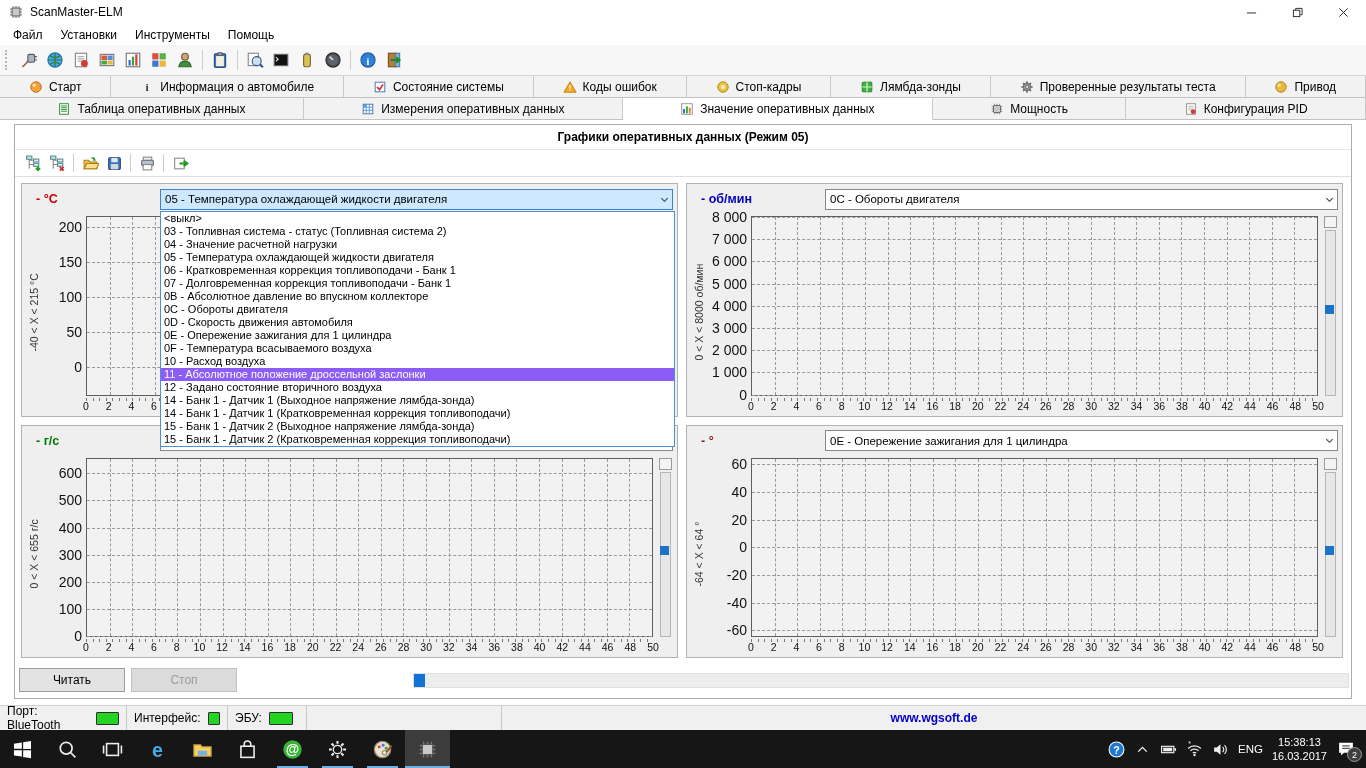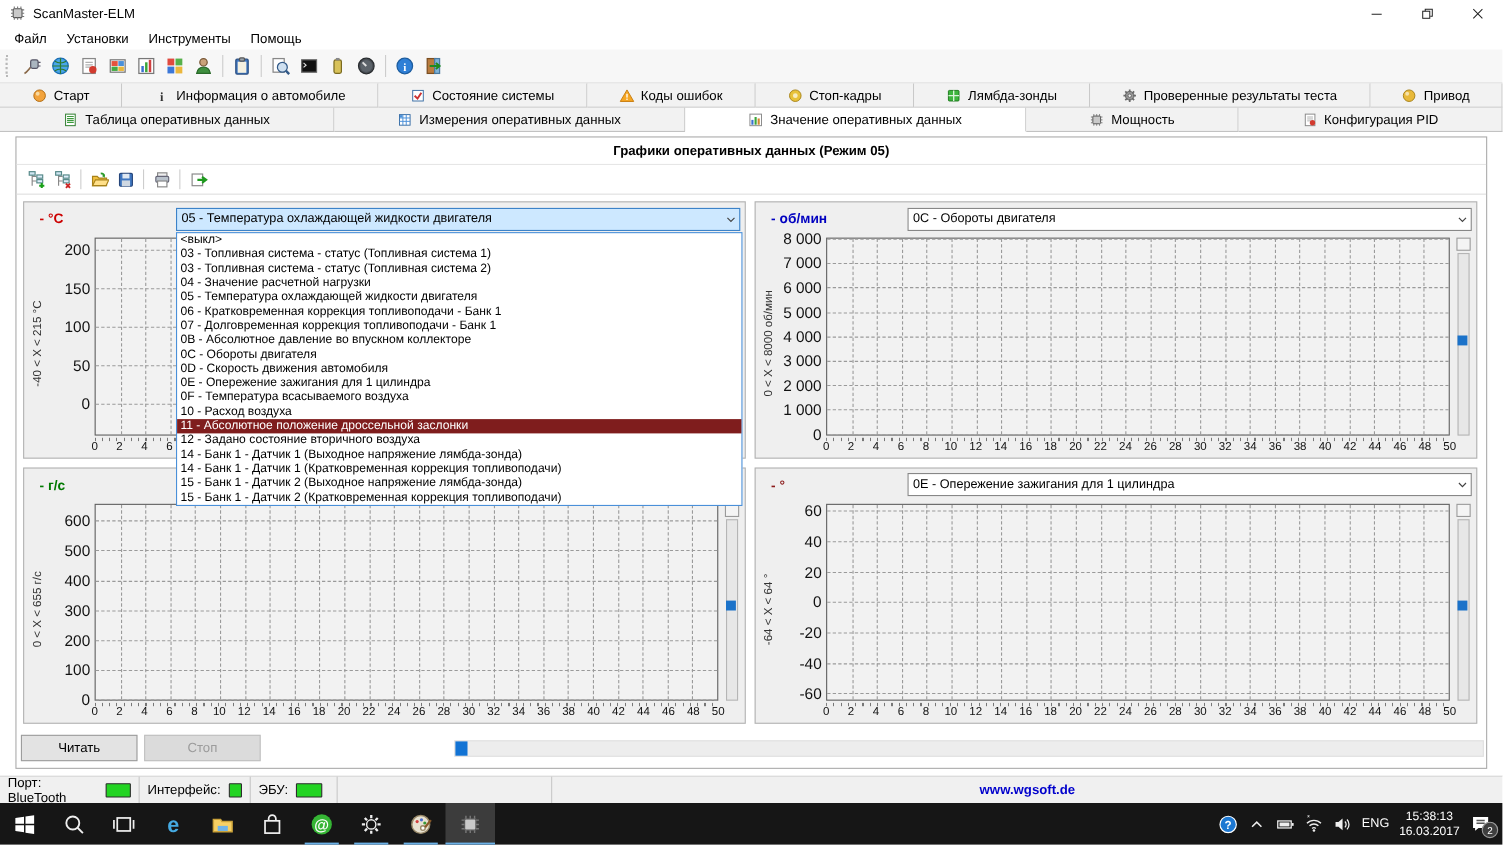--- a/index.html
+++ b/index.html
@@ -79,21 +79,21 @@
   .panel-footer{height:36px;display:flex;align-items:center;padding:0 2px 0 4px;flex:none;margin-top:auto}
   .btn{width:104px;height:22px;background:#e3e3e3;border:1px solid #9d9d9d;font-size:12px;display:flex;
        align-items:center;justify-content:center;margin-right:6px}
   .btn.disabled{color:#9c9c9c;background:#dbdbdb;border-color:#c0c0c0}
   .progress{flex:1;height:13px;background:#ededed;border:1px solid #e0e0e0;margin-left:170px;position:relative}
   .chunk{position:absolute;left:0;top:0;bottom:0;width:11px;background:#1273d4}
 
   
   #dropdown{position:absolute;z-index:40;background:#fff;border:1px solid #4a90d9;font-size:11px}
   .dd-item{height:13px;line-height:13px;padding-left:3px;white-space:nowrap;overflow:hidden}
-  .dd-item.sel{background:#7f1d1d;color:#fff}
+  .dd-item.sel{background:#8b5cf6;color:#fff}
 
   
   .statusbar{height:24px;background:#f0f0f0;border-top:1px solid #cfcfcf;display:flex;align-items:stretch;
              font-size:12px;flex:none}
   .sb-sec{display:flex;align-items:center;padding:0 7px;border-right:1px solid #c8c8c8;flex:none}
   .led{width:22px;height:11px;background:#23d423;border:1px solid #2d2d2d;margin-left:7px;border-radius:1px}
   .sb-site{flex:1;display:flex;align-items:center;justify-content:center;color:#0000cc;font-weight:bold}
 
   
   .taskbar{height:38px;background:#161616;display:flex;align-items:stretch;color:#eee;flex:none}
@@ -852,21 +852,20 @@
       <div class="btn disabled">Стоп</div>
       <div class="progress">
           <div class="chunk"></div>
         </div>
     </div>
   </div>
 </div>
 
 <div id="dropdown" style="left: 160px; top: 210.5px; width: 513px;">
     <div class="dd-item">&lt;выкл&gt;</div>
-    <div class="dd-item">03 - Топливная система - статус (Топливная система 1)</div>
     <div class="dd-item">03 - Топливная система - статус (Топливная система 2)</div>
     <div class="dd-item">04 - Значение расчетной нагрузки</div>
     <div class="dd-item">05 - Температура охлаждающей жидкости двигателя</div>
     <div class="dd-item">06 - Кратковременная коррекция топливоподачи - Банк 1</div>
     <div class="dd-item">07 - Долговременная коррекция топливоподачи - Банк 1</div>
     <div class="dd-item">0B - Абсолютное давление во впускном коллекторе</div>
     <div class="dd-item">0C - Обороты двигателя</div>
     <div class="dd-item">0D - Скорость движения автомобиля</div>
     <div class="dd-item">0E - Опережение зажигания для 1 цилиндра</div>
     <div class="dd-item">0F - Температура всасываемого воздуха</div>

